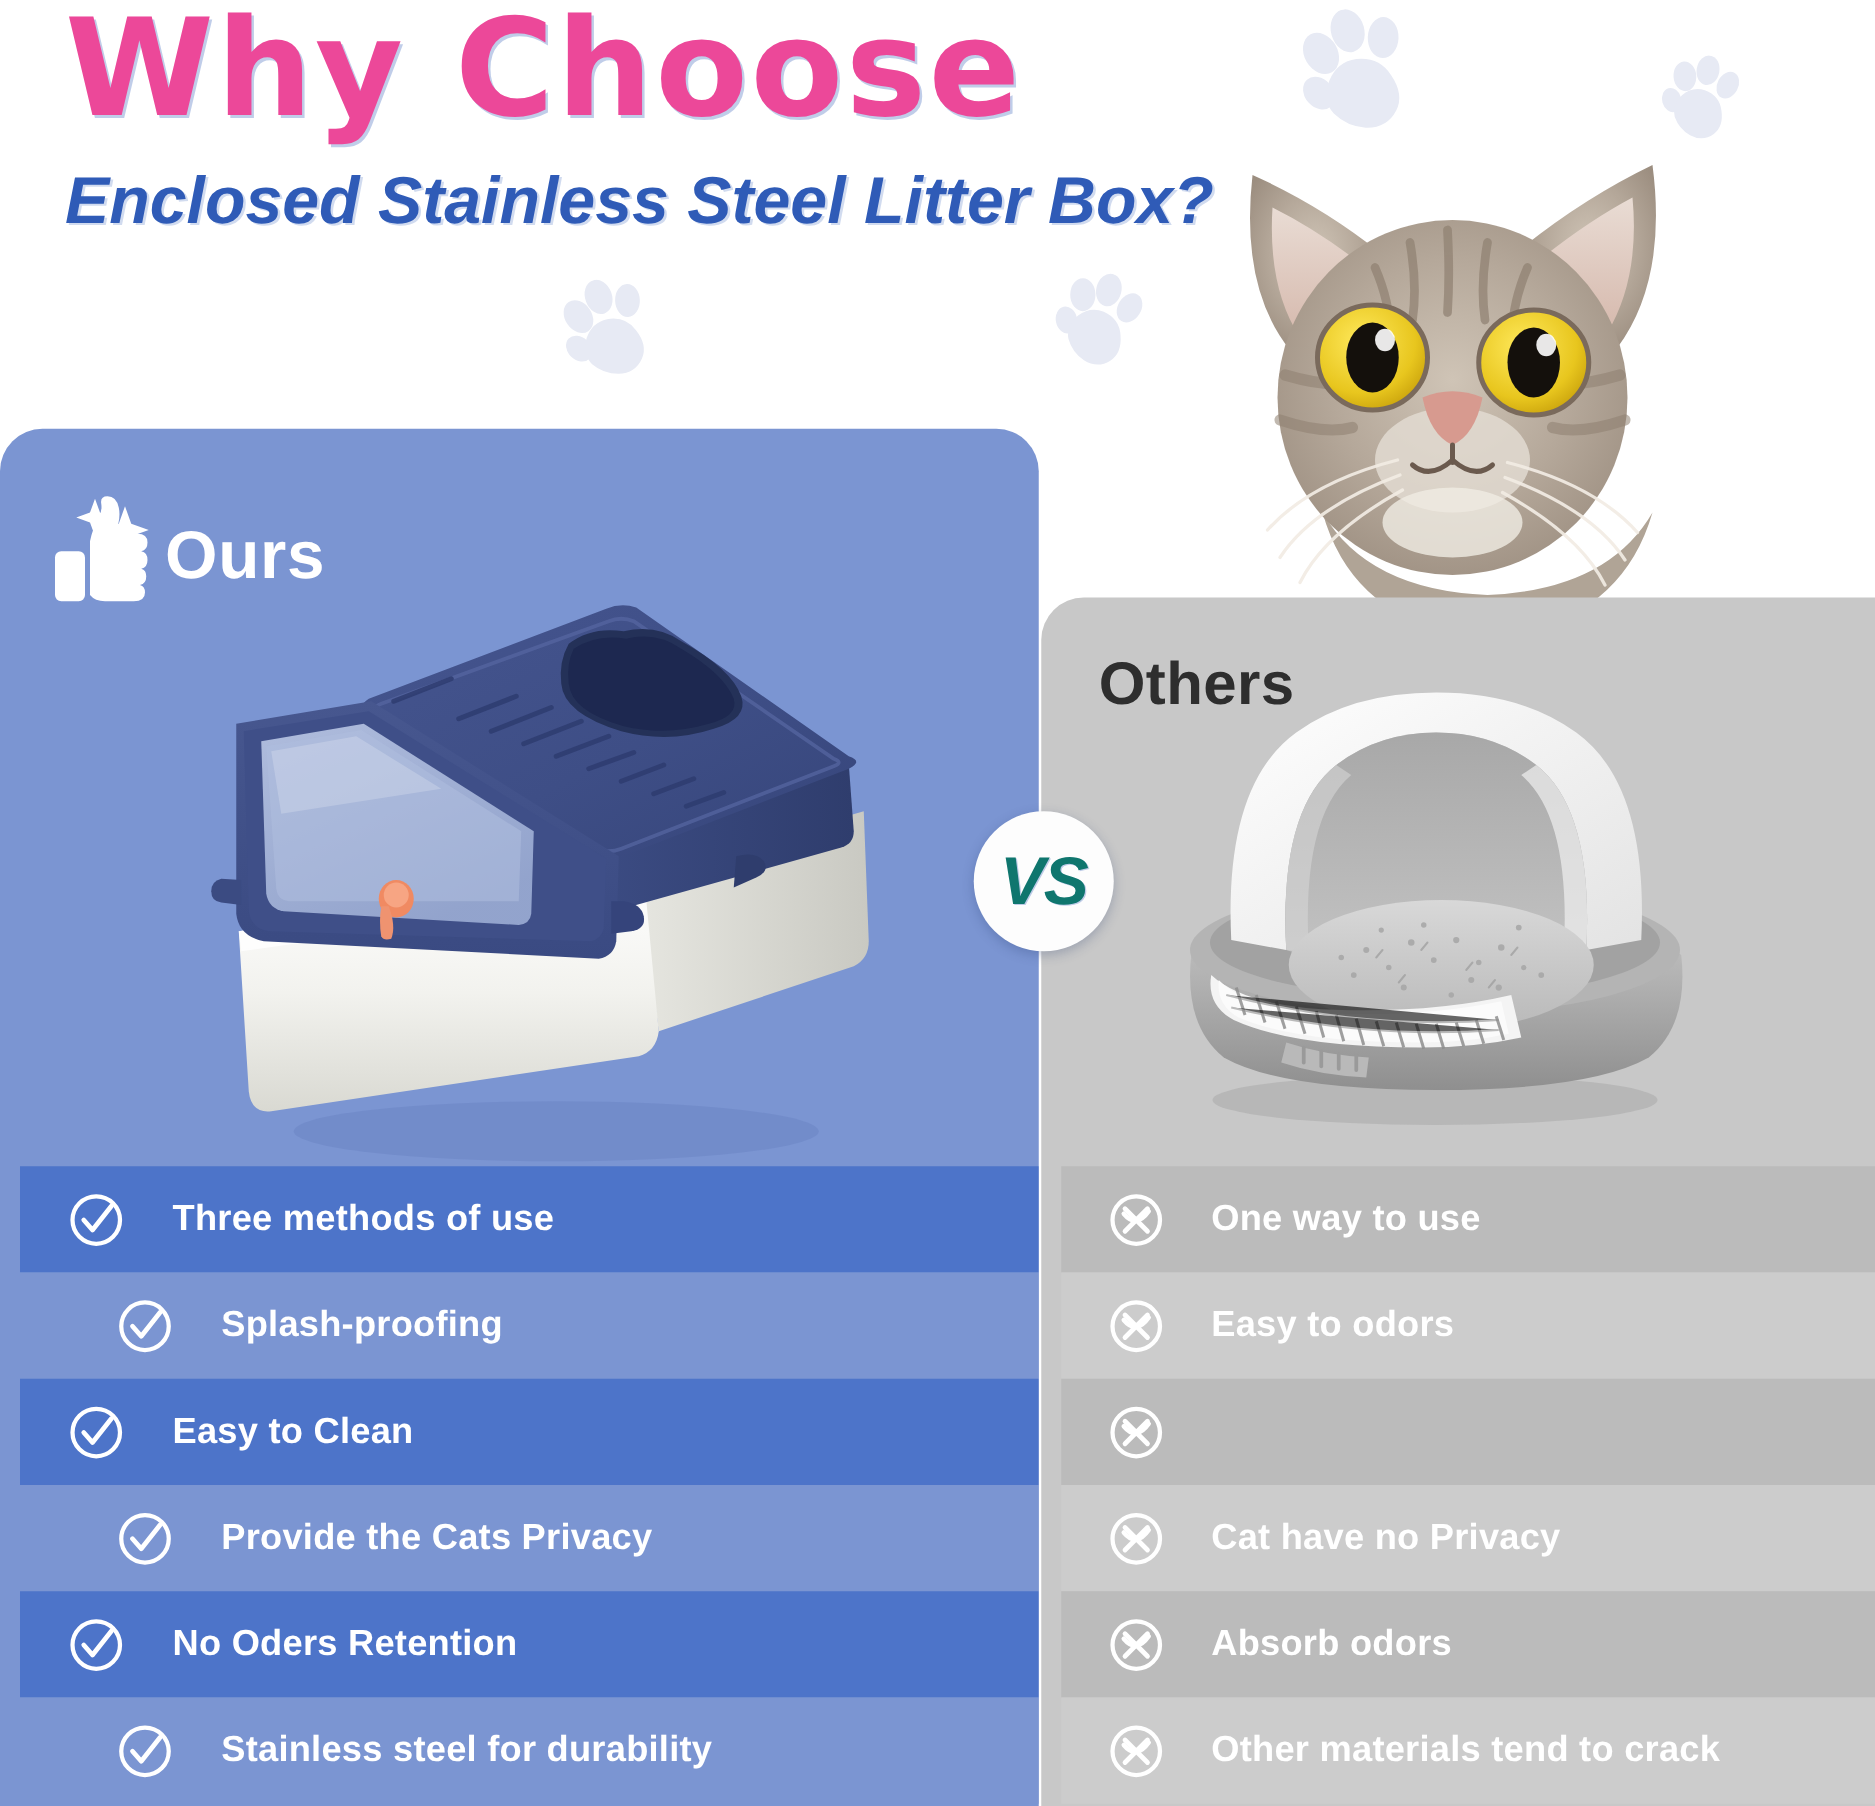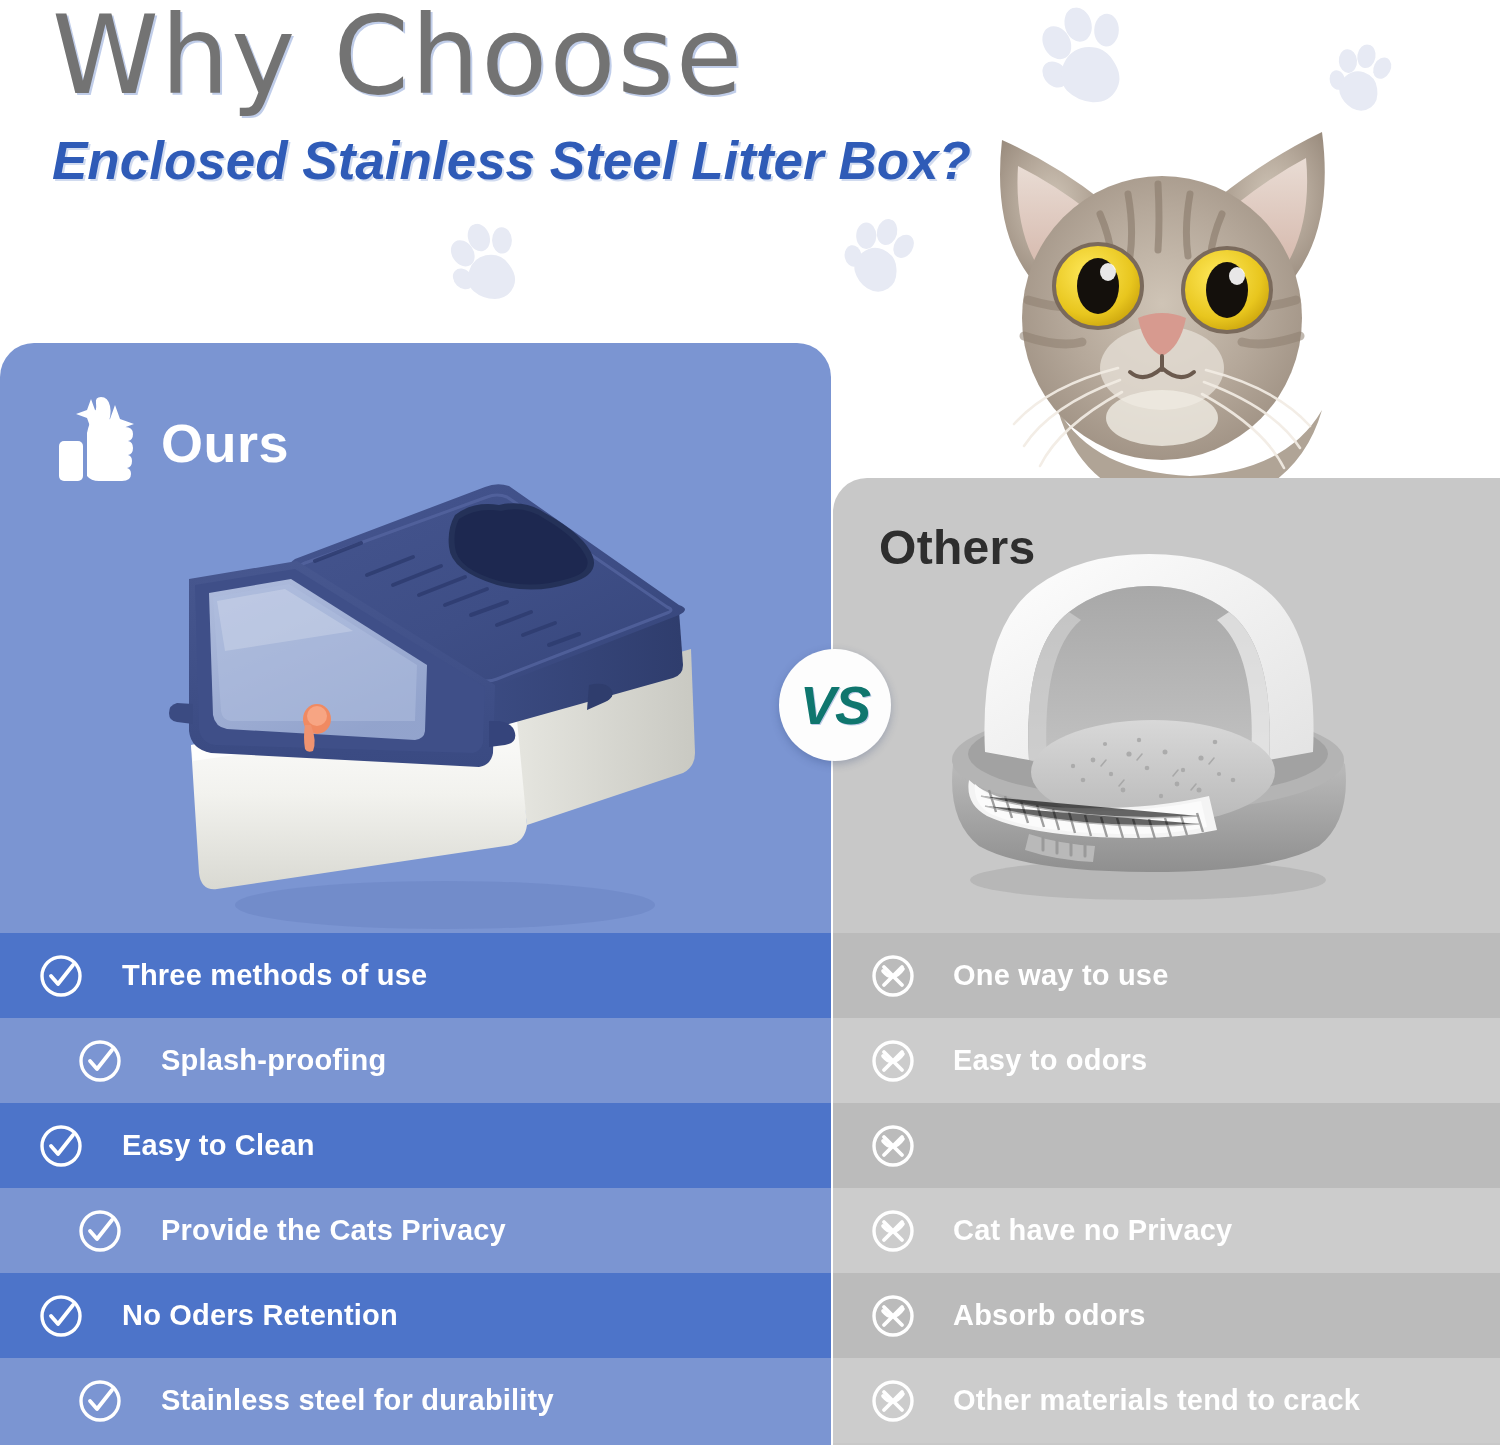--- a/index.html
+++ b/index.html
@@ -12,24 +12,24 @@
   }
 
   
   .paw { position:absolute; opacity:1; }
   .paw svg { display:block; }
 
   
   #headline-block { position:absolute; left:52px; top:4px; width:960px; }
   #main-title {
     font-family:"DejaVu Sans", sans-serif;
-    font-weight:400;
+    font-weight:700;
     font-size:108px;
     line-height:0.96;
-    color:#737373;
+    color:#ec4899;
     letter-spacing:2px;
     text-shadow:2px 2px 0 rgba(47,91,183,0.30);
     font-stretch:expanded;
   }
   #subtitle {
     margin-top:22px;
     font-family:"Liberation Sans", sans-serif;
     font-weight:700;
     font-style:italic;
     font-size:53px;
@@ -58,22 +58,22 @@
     position:absolute;
     left:833px; top:478px;
     width:791px; height:967px;
     background:#c8c8c8;
     border-radius:34px 34px 0 0;
     overflow:hidden;
   }
 
   
   #ours-header {
-    position:absolute; left:51px; top:52px;
-    display:flex; align-items:center; gap:18px;
+    position:absolute; left:36px; top:52px;
+    display:flex; align-items:center; gap:4px;
   }
   #ours-label {
     font-size:54px; font-weight:700; color:#ffffff;
     letter-spacing:0.5px;
   }
   #others-header {
     position:absolute; left:46px; top:42px;
   }
   #others-label {
     font-size:48px; font-weight:700; color:#2e2e2e;
@@ -96,21 +96,21 @@
     display:flex; align-items:center; justify-content:center;
     z-index:6;
   }
   #vs-text {
     font-size:54px; font-weight:700; font-style:italic;
     color:#0f766e; letter-spacing:-1px;
     text-shadow:1px 1px 0 rgba(47,91,183,0.3);
   }
 
   
-  .rows { position:absolute; left:0; right:0; }
+  .rows { position:absolute; left:16px; right:0; }
   #ours-rows  { top:590px; }
   #others-rows{ top:455px; }
 
   .row {
     height:85px;
     display:flex; align-items:center;
   }
   .row .icon-cell {
     width:100px;
     display:flex; justify-content:center; align-items:center;

